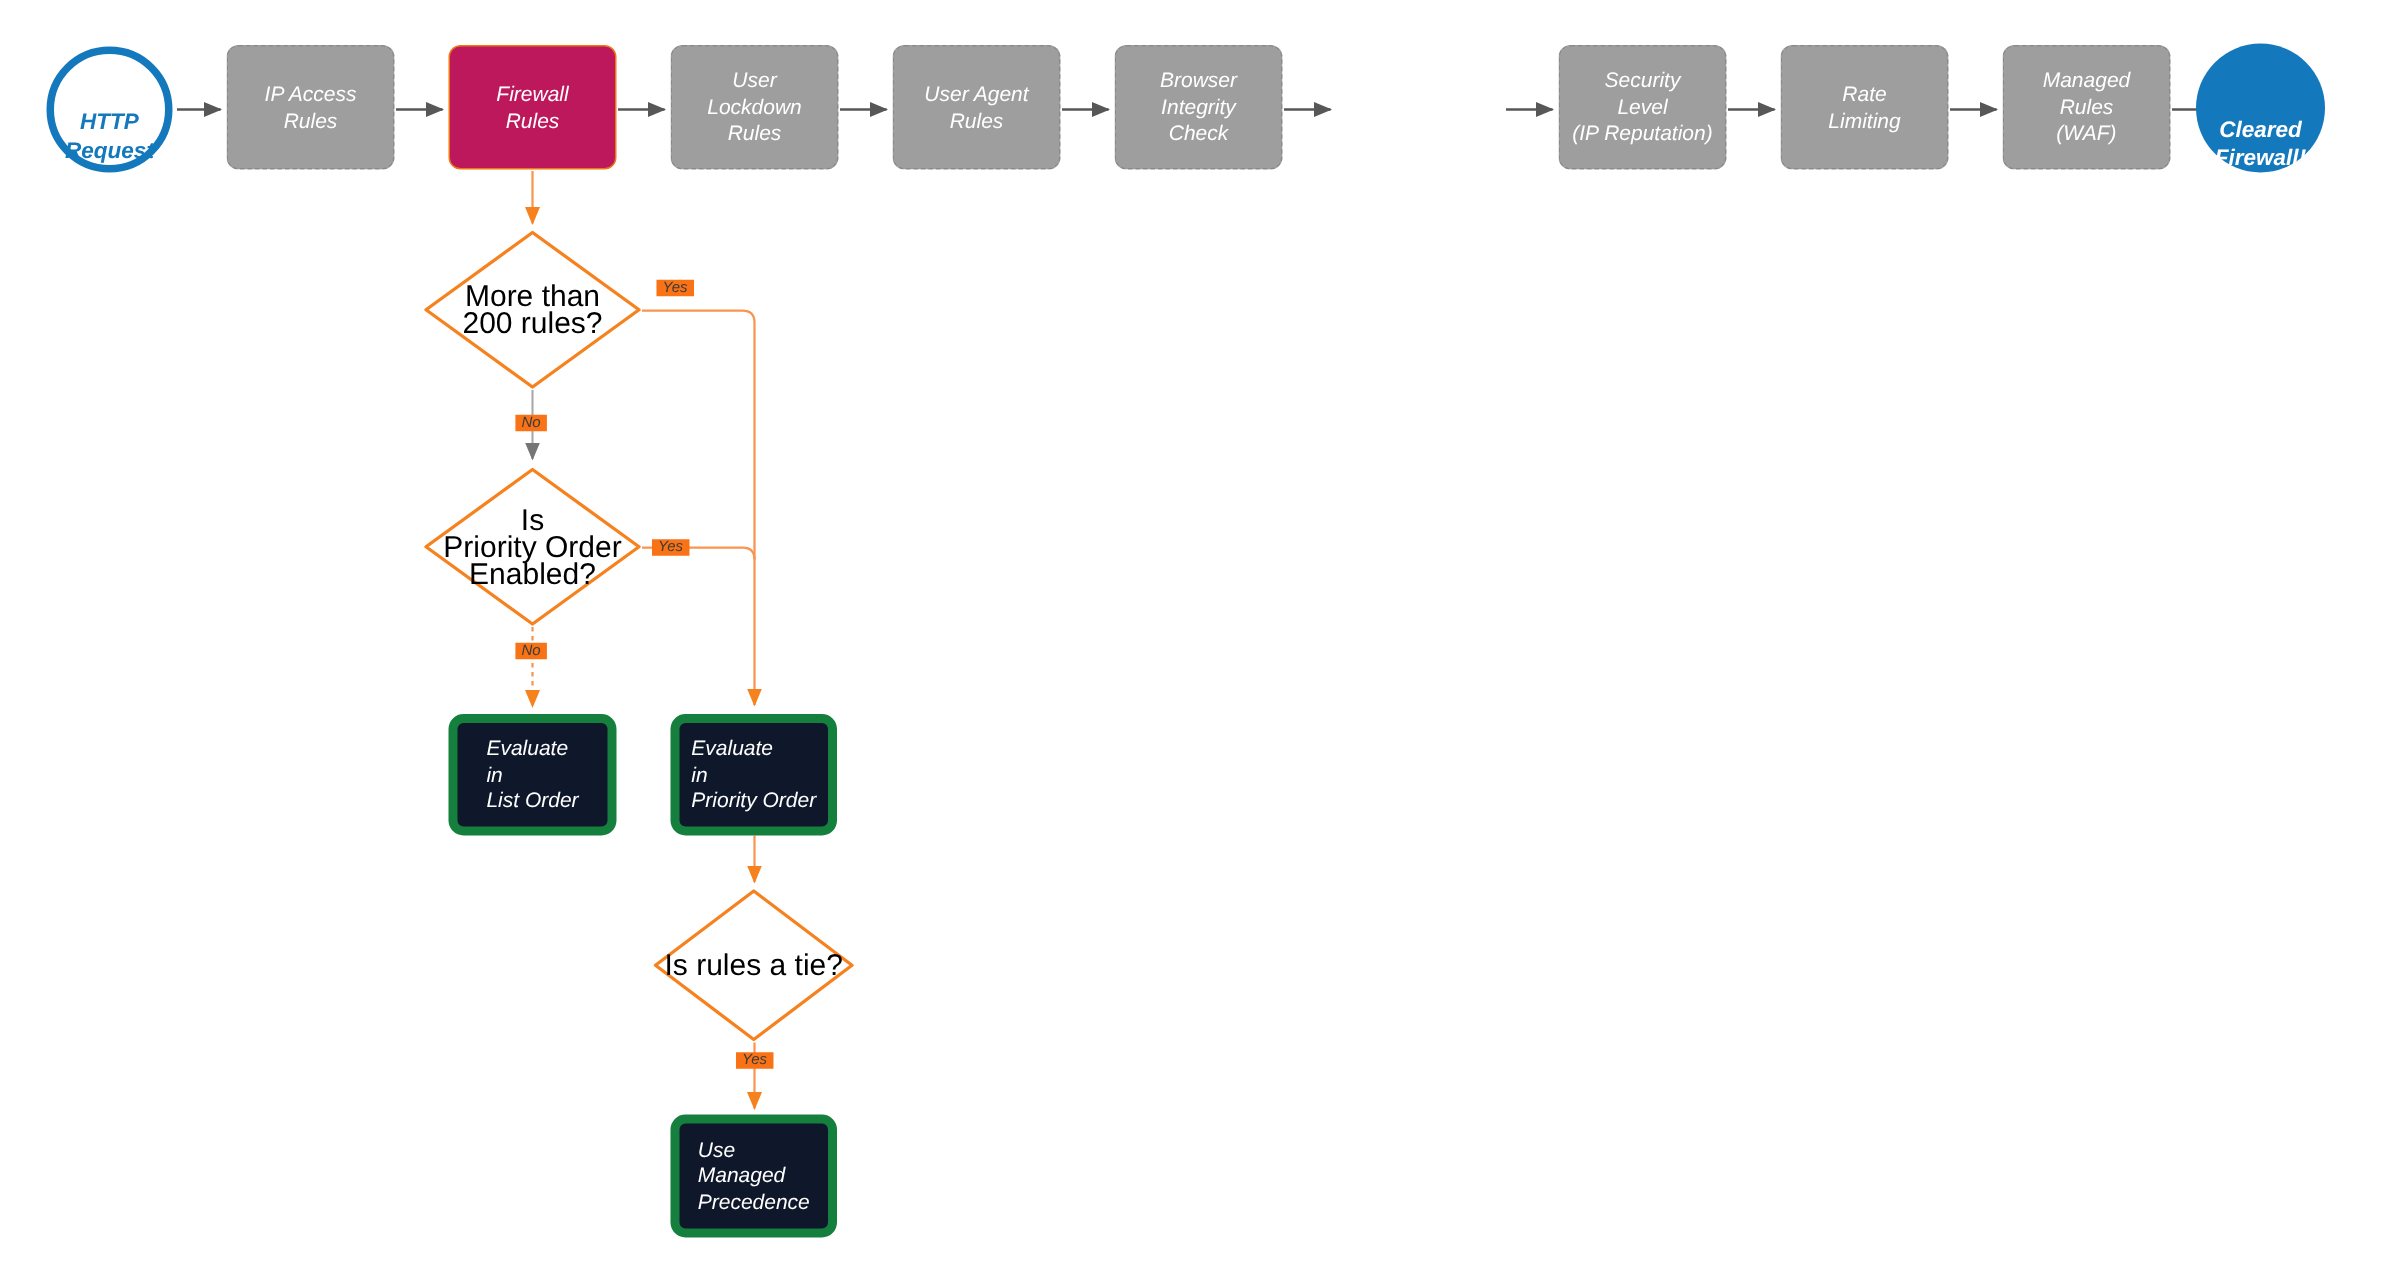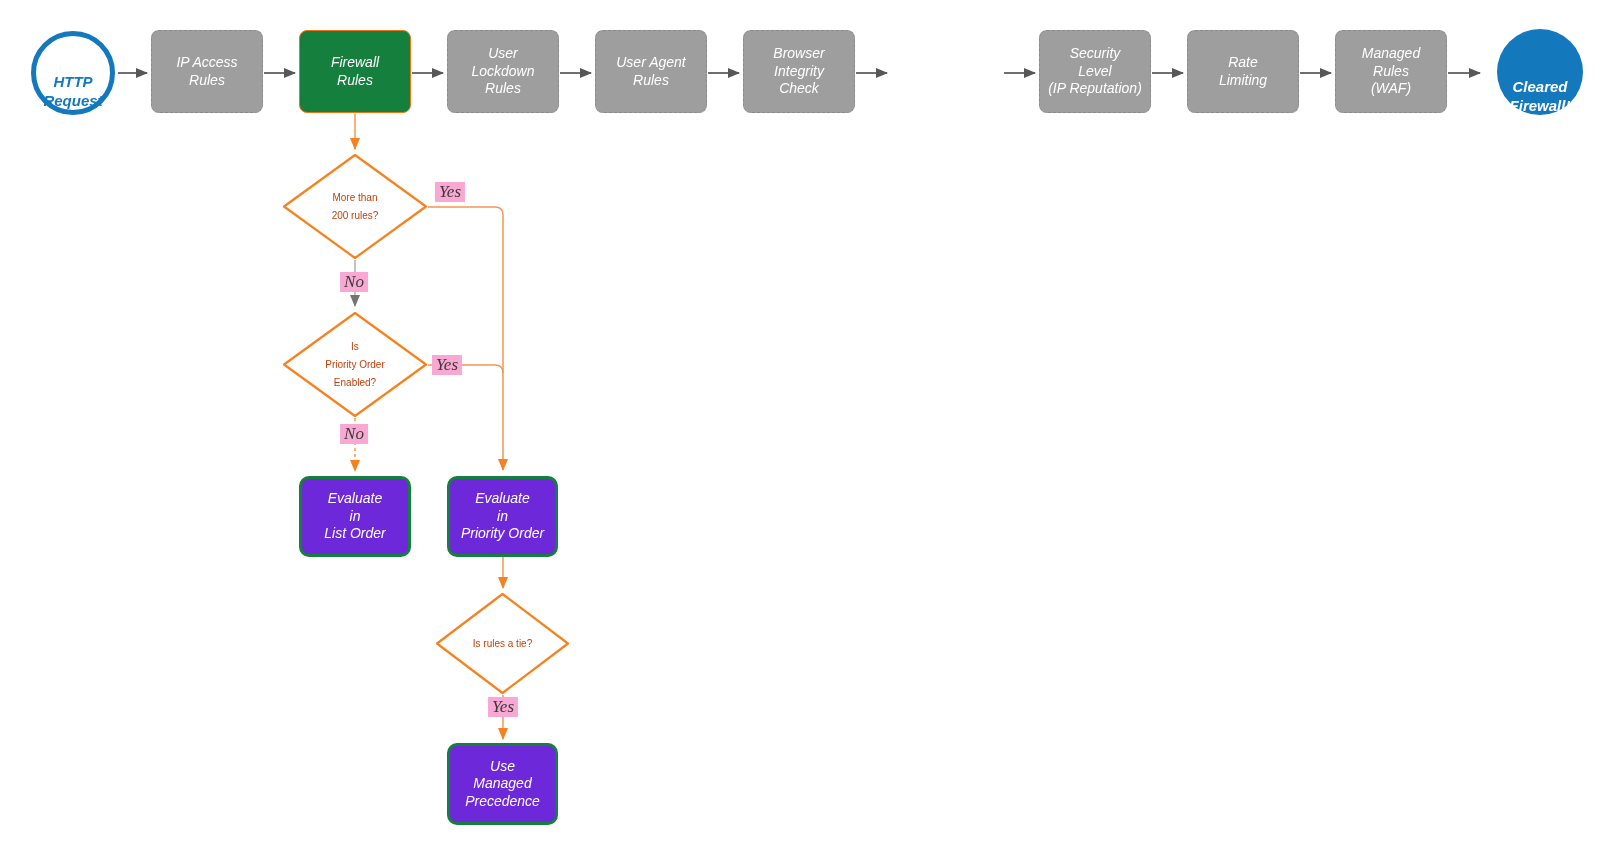--- a/index.html
+++ b/index.html
@@ -8,55 +8,55 @@
     font-family:"Liberation Sans", sans-serif; overflow:hidden;
   }
   svg.connectors { position:absolute; left:0; top:0; width:1600px; height:858px; }
 
   .stage {
     position:absolute; top:30px; width:112px; height:83px; border-radius:8px;
     display:flex; align-items:center; justify-content:center; text-align:center;
     box-sizing:border-box;
   }
   .stage.gray   { background:#9E9E9E; border:1px dashed #8A8A8A; }
-  .stage.orange { background:#15803d; border:1px solid #EE7714; }
+  .stage.orange { background:#be185d; border:1px solid #EE7714; }
   .stage .label, .action .label {
     color:#ffffff; font-style:italic; font-size:14px; line-height:17.5px;
     white-space:pre-line;
   }
 
   .action {
-    position:absolute; background:#6d28d9; border:3px solid #15803d;
+    position:absolute; background:#0f172a; border:6px solid #15803d;
     border-radius:10px; display:flex; align-items:center; justify-content:center;
-    text-align:center; box-sizing:border-box;
+    box-sizing:border-box;
   }
 
   .circle {
     position:absolute; border-radius:50%; display:flex; align-items:flex-end;
     justify-content:center; text-align:center; font-weight:bold; font-style:italic;
     font-size:15px; line-height:19px; box-sizing:border-box;
   }
   .circle .label { white-space:pre-line; }
   .circle.start { left:31px;  top:31px; width:84px; height:84px;
                   background:#ffffff; border:5px solid #1478BD; color:#1478BD; }
-  .circle.end   { left:1497px; top:29px; width:86px; height:86px;
+  .circle.end   { left:1464px; top:29px; width:86px; height:86px;
                   background:#1478BD; color:#ffffff; }
 
   .diamond { position:absolute; }
   .diamond svg { position:absolute; left:0; top:0; }
   .diamond .dlabel {
     position:absolute; left:0; top:0; right:0; bottom:0;
     display:flex; align-items:center; justify-content:center; text-align:center;
-    font-size:10px; line-height:18px; color:#c2410c; white-space:pre-line;
+    font-size:20px; line-height:18px; color:#000000; white-space:pre-line;
   }
 
   .edge-label {
     position:absolute; transform:translate(-50%,-50%);
-    font-style:italic; font-size:17px; color:#3B3B3B;
-    background:#f9a8d4; padding:0 4px; white-space:nowrap;font-family:Liberation Serif, serif;
+    font-style:italic; font-size:10px; color:#3B3B3B;
+    background:#f97316; padding:0 4px; white-space:nowrap;
   }
 </style>
 </head>
 <body>
 
 <div class="canvas">
 
   <svg class="connectors" viewBox="0 0 1600 858" xmlns="http://www.w3.org/2000/svg">
     <defs>
       <marker id="m-gray" markerUnits="userSpaceOnUse" markerWidth="12" markerHeight="10" viewBox="0 0 12 10" refX="11" refY="5" orient="auto">

